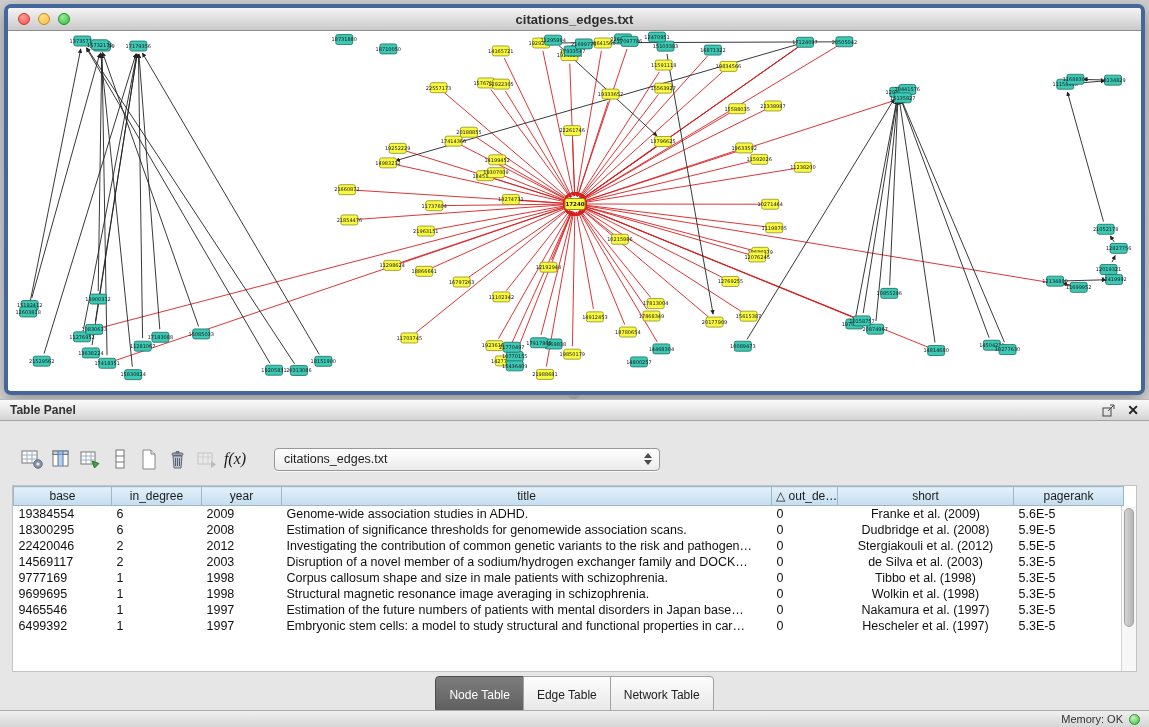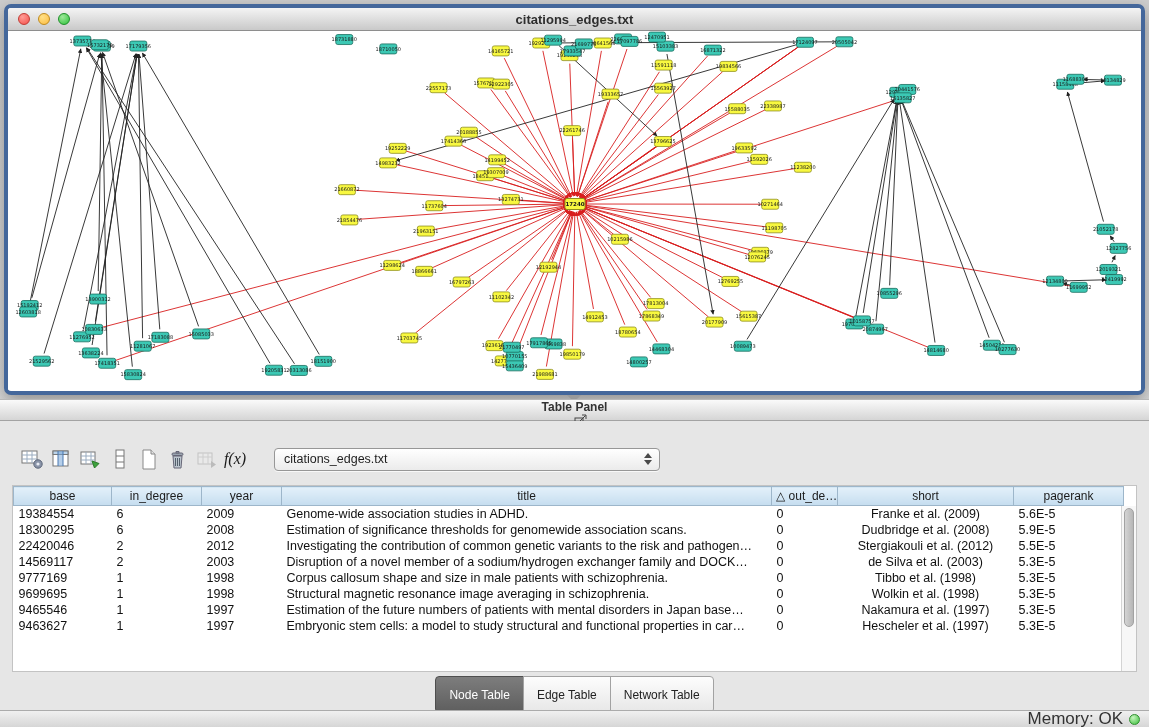--- a/index.html
+++ b/index.html
@@ -23,21 +23,21 @@
   .canvas svg{display:block;font-family:"DejaVu Sans",sans-serif;}
 
   
   .split-dimple{position:absolute;left:567px;top:395px;width:0;height:0;
     border-left:7px solid transparent;border-right:7px solid transparent;border-top:7px solid #9a9a9a;}
 
   
   .table-panel{position:absolute;left:0;top:399px;width:1149px;height:311px;background:#e6e6e6;}
   .panel-header{height:22px;background:linear-gradient(#fafafa,#d5d5d5);
     border-top:1px solid #b8b8b8;border-bottom:1px solid #a3a3a3;
-    display:flex;align-items:center;padding:0 10px;font-size:12px;font-weight:bold;color:#333;flex-direction:column;}
+    display:flex;align-items:center;padding:0 10px;font-size:12px;font-weight:bold;color:#333;}
   .panel-header .spacer{flex:1;}
   .phdr-btn{display:inline-flex;align-items:center;justify-content:center;margin-left:12px;cursor:default;}
   .phdr-close{font-size:14px;font-weight:bold;color:#222;line-height:12px;}
   .panel-body{position:absolute;top:22px;left:0;right:0;bottom:0;background:#e6e6e6;}
 
   .toolbar{position:absolute;top:26px;left:18px;display:flex;align-items:center;gap:9px;}
   .tool{width:28px;height:24px;display:flex;align-items:center;justify-content:center;}
   .tool.disabled{opacity:.45;}
   .fx{font-family:"Liberation Serif",serif;font-style:italic;font-size:16px;color:#1a1a1a;}
   .combo{margin-left:16px;width:386px;height:23px;border:1px solid #979797;border-radius:4px;
@@ -65,21 +65,21 @@
   .tab{height:37px;display:flex;align-items:center;padding:0 13px;font-size:12px;color:#222;
     background:linear-gradient(#fdfdfd,#e7e7e7);border:1px solid #a2a2a2;margin-left:-1px;}
   .tab:first-child{border-radius:4px 0 0 4px;margin-left:0;}
   .tab:last-child{border-radius:0 4px 4px 0;}
   .tab.sel{background:linear-gradient(#7d7d7d,#5e5e5e);color:#fff;border-color:#4e4e4e;}
 
   
   .statusbar{position:absolute;left:0;top:710px;width:1149px;height:17px;
     background:linear-gradient(#f0f0f0,#d6d6d6);border-top:1px solid #ababab;
     display:flex;align-items:center;justify-content:flex-end;padding-right:9px;gap:6px;
-    font-size:17px;color:#333;}
+    font-size:11px;color:#333;}
   .memdot{width:11px;height:11px;border-radius:50%;border:1px solid #2f8f2f;
     background:radial-gradient(circle at 35% 30%,#c8f5bf,#3abf3a);}
 </style>
 </head>
 <body>
 
 <div class="desktop">
 
   <div class="net-window">
     <div class="titlebar">
@@ -812,21 +812,21 @@
               <tr>
                 <td class="col0">9465546</td>
                 <td class="col1">1</td>
                 <td class="col2">1997</td>
                 <td class="col3">Estimation of the future numbers of patients with mental disorders in Japan base…</td>
                 <td class="col4">0</td>
                 <td class="col5">Nakamura et al. (1997)</td>
                 <td class="col6">5.3E-5</td>
               </tr>
               <tr>
-                <td class="col0">9463627</td>
+                <td class="col0">6499392</td>
                 <td class="col1">1</td>
                 <td class="col2">1997</td>
                 <td class="col3">Embryonic stem cells: a model to study structural and functional properties in car…</td>
                 <td class="col4">0</td>
                 <td class="col5">Hescheler et al. (1997)</td>
                 <td class="col6">5.3E-5</td>
               </tr>
             </tbody>
         </table>
         <div class="vscroll">

